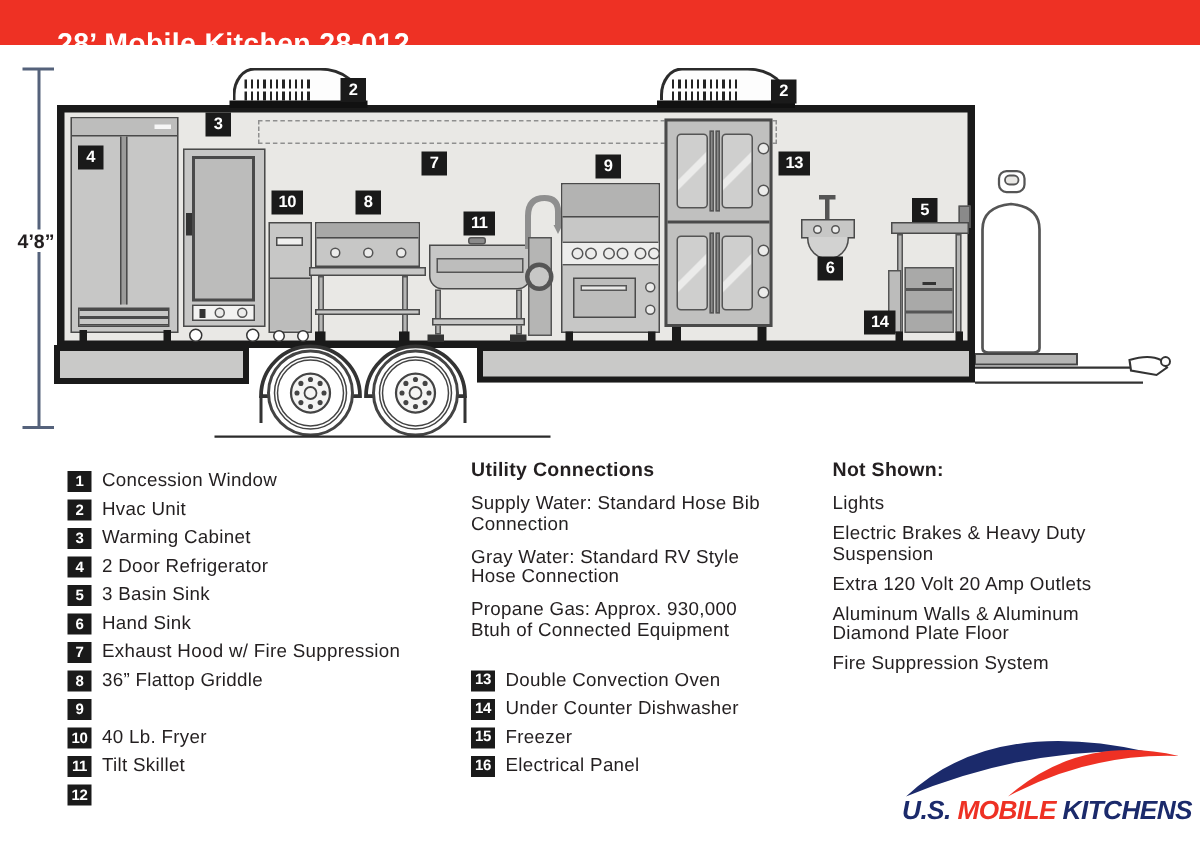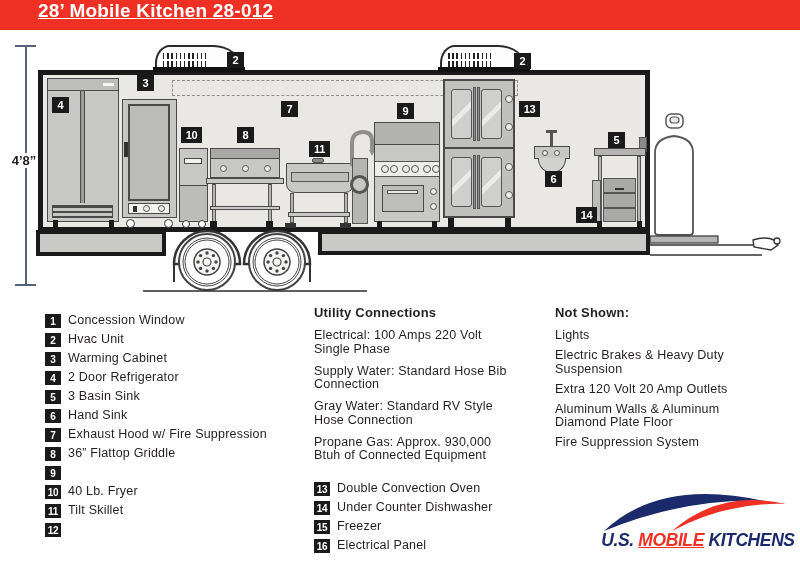--- a/index.html
+++ b/index.html
@@ -1,21 +1,21 @@
 <!DOCTYPE html>
 <html><head>
 <meta charset="utf-8">
 <style>
   html,body{margin:0;padding:0;}
   body{width:800px;height:566px;background:#fff;font-family:"Liberation Sans",sans-serif;color:#231f20;}
   #app{position:relative;width:800px;height:566px;overflow:hidden;background:#fff;border-bottom:1px solid #d8d8d8;}
   .abs{position:absolute;}
   
   .hdr{position:absolute;left:0;top:0;width:800px;height:30px;background:#EE3124;}
-  .hdr h1{margin:0;padding:0 0 0 38px;font-size:19px;font-weight:bold;color:#fff;letter-spacing:.2px;text-decoration:underline;}
+  .hdr h1{margin:0;padding:19px 0 0 38px;font-size:19px;font-weight:bold;color:#fff;letter-spacing:.2px;text-decoration:underline;}
   
   .dimline{position:absolute;left:25px;top:46px;width:2px;height:239px;background:#55627b;}
   .dimcap{position:absolute;left:15px;width:21px;height:2px;background:#55627b;}
   .dimlabel{position:absolute;left:3px;top:153px;width:42px;background:#fff;font-size:13px;font-weight:bold;color:#231f20;text-align:center;}
   
   .trailer{position:absolute;left:38px;top:70px;width:612px;height:162px;box-sizing:border-box;border:5px solid #1a1a1a;background:#e9e8e5;}
   .hood{position:absolute;left:172px;top:80px;width:346px;height:16px;box-sizing:border-box;border:1.5px dashed #8f8f8f;}
   .bx{position:absolute;box-sizing:border-box;border:1.5px solid #4a4a4a;background:#c7c7c6;}
   .pn{position:absolute;box-sizing:border-box;}
   .ft{position:absolute;background:#1a1a1a;}
@@ -38,21 +38,21 @@
   .col{position:absolute;font-size:12.5px;letter-spacing:.2px;color:#231f20;}
   .li{display:flex;align-items:flex-start;margin-bottom:4px;}
   .b{flex:none;min-width:12px;height:14px;padding:0 2px;background:#1a1a1a;color:#fff;font-size:10px;font-weight:bold;display:flex;align-items:center;justify-content:center;margin-right:7px;margin-top:1px;letter-spacing:-.3px;}
   .lt{line-height:15px;max-width:205px;}
   .chead{font-size:13px;font-weight:bold;margin:0 0 9px 0;}
   .para{width:200px;line-height:13.5px;margin-bottom:8.5px;}
   .ns{width:200px;line-height:13.5px;margin-bottom:6.5px;}
   
   .logo{position:absolute;left:598px;top:492px;width:200px;height:68px;}
   .logotext{position:absolute;left:0;top:38px;width:200px;text-align:center;font-size:17.5px;font-weight:bold;font-style:italic;letter-spacing:-.4px;white-space:nowrap;}
-  .navy{color:#1B2A6B;} .lred{color:#EE3124;text-decoration:underline;}
+  .navy{color:#1B2A6B;} .lred{color:#EE3124;}
 </style>
 </head>
 <body>
 
 <div id="app">
 
   <div class="hdr">
     <h1>28’ Mobile Kitchen 28-012</h1>
   </div>
 
@@ -307,21 +307,20 @@
         <span class="b">11</span>
         <span class="lt">Tilt Skillet</span>
       </div>
     <div class="li">
         <span class="b">12</span>
       </div>
   </div>
 
   <div class="col" style="left:314px;top:305px;width:230px">
     <div class="chead">Utility Connections</div>
-    <div class="para">Electrical: 100 Amps 220 Volt Single Phase</div>
     <div class="para">Supply Water: Standard Hose Bib Connection</div>
     <div class="para">Gray Water: Standard RV Style Hose Connection</div>
     <div class="para">Propane Gas: Approx. 930,000 Btuh of Connected Equipment</div>
     <div style="height:10px"></div>
     <div class="li">
         <span class="b">13</span>
         <span class="lt">Double Convection Oven</span>
       </div>
     <div class="li">
         <span class="b">14</span>

